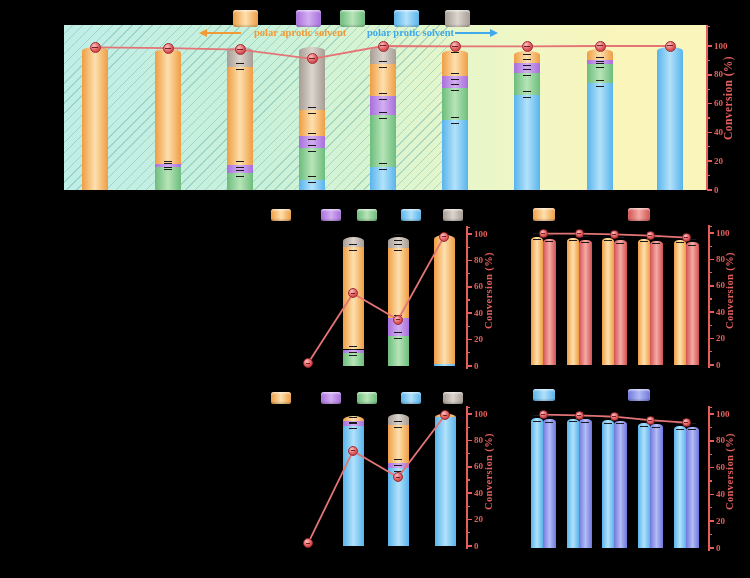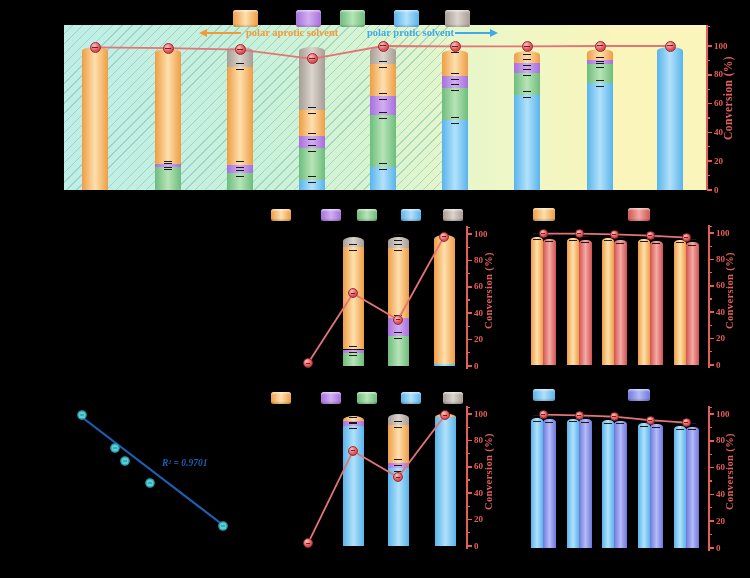--- a/index.html
+++ b/index.html
@@ -34,21 +34,21 @@
   .axtitle{position:absolute;writing-mode:vertical-rl;transform:rotate(180deg);
     color:var(--axis);font-weight:bold;font-size:10.5px;letter-spacing:.4px;z-index:3}
   #axt-top{left:722px;top:56px;font-size:11.5px}
   #axt-mid-c{left:483px;top:252px}
   #axt-mid-r{left:724px;top:252px}
   #axt-bot-c{left:483px;top:433px}
   #axt-bot-r{left:724px;top:433px}
   .swatch{position:absolute;border-radius:2.5px;z-index:3;
     box-shadow:inset 0 1.5px 1.5px rgba(255,255,255,.55),inset 0 -1.5px 1.5px rgba(0,0,0,.18)}
   .annot{position:absolute;font-weight:bold;font-size:10.5px;z-index:7;white-space:nowrap}
-  #aprotic-label{left:246px;top:27px;color:var(--aprotic)}
+  #aprotic-label{left:254px;top:27px;color:var(--aprotic)}
   #protic-label{left:367px;top:27px;color:var(--protic)}
   .arrpart{position:absolute;z-index:7}
   .r2{position:absolute;font-weight:bold;font-style:italic;font-size:9.5px;z-index:7;white-space:nowrap}
   #scatter-mid .r2{left:106px;top:56px;color:var(--sc1text)}
   #scatter-bottom .r2{left:102px;top:53px;color:var(--sc2text)}
 </style>
 </head>
 <body>
 
 <div id="canvas">
@@ -178,36 +178,20 @@
       <svg width="193" height="145" class="layer">
         <polyline points="28,9.659999999999997 64,9.659999999999997 99,10.319999999999993 135,11.639999999999986 171,13.61999999999999" fill="none" stroke="#e47476" stroke-width="1.8"></polyline>
       </svg>
       <div class="marker" style="width: 9px; height: 9px; left: 23.5px; top: 5.16px;"></div>
       <div class="marker" style="width: 9px; height: 9px; left: 59.5px; top: 5.16px;"></div>
       <div class="marker" style="width: 9px; height: 9px; left: 94.5px; top: 5.82px;"></div>
       <div class="marker" style="width: 9px; height: 9px; left: 130.5px; top: 7.14px;"></div>
       <div class="marker" style="width: 9px; height: 9px; left: 166.5px; top: 9.12px;"></div>
     </div>
 
-  <div class="scatter" id="scatter-bottom">
-    <span class="r2">R² = 0.9701</span>
-  <svg width="190" height="135" class="layer">
-        <line x1="23" y1="13" x2="163" y2="120" stroke="#1d5fb5" stroke-width="2.2"></line>
-        <circle cx="22" cy="10" r="4.2" fill="#57cfd6" stroke="#2596a6" stroke-width="1.3"></circle>
-        <line x1="20" x2="24" y1="10" y2="10" stroke="#2596a6" stroke-width="1.2"></line>
-        <circle cx="55" cy="43" r="4.2" fill="#57cfd6" stroke="#2596a6" stroke-width="1.3"></circle>
-        <line x1="53" x2="57" y1="43" y2="43" stroke="#2596a6" stroke-width="1.2"></line>
-        <circle cx="65" cy="56" r="4.2" fill="#57cfd6" stroke="#2596a6" stroke-width="1.3"></circle>
-        <line x1="63" x2="67" y1="56" y2="56" stroke="#2596a6" stroke-width="1.2"></line>
-        <circle cx="90" cy="78" r="4.2" fill="#57cfd6" stroke="#2596a6" stroke-width="1.3"></circle>
-        <line x1="88" x2="92" y1="78" y2="78" stroke="#2596a6" stroke-width="1.2"></line>
-        <circle cx="163" cy="121" r="4.2" fill="#57cfd6" stroke="#2596a6" stroke-width="1.3"></circle>
-        <line x1="161" x2="165" y1="121" y2="121" stroke="#2596a6" stroke-width="1.2"></line>
-      </svg>
-    </div>
 
   <div class="plot" id="plot-bottom-center">
       <div class="seg" style="left: 42.5px; width: 21px; top: 20.88px; height: 120.12px; background: linear-gradient(90deg, rgb(88, 180, 236) 0%, rgb(178, 225, 250) 50%, rgb(88, 180, 236) 100%);"></div>
       <div class="ebar" style="left: 49px; top: 17.38px;"></div>
       <div class="seg" style="left: 42.5px; width: 21px; top: 15.6px; height: 5.28px; background: linear-gradient(90deg, rgb(167, 111, 220) 0%, rgb(210, 174, 241) 50%, rgb(167, 111, 220) 100%);"></div>
       <div class="ebar" style="left: 49px; top: 12.1px;"></div>
       <div class="seg" style="left: 42.5px; width: 21px; top: 10.98px; height: 4.62px; background: linear-gradient(90deg, rgb(239, 157, 67) 0%, rgb(253, 224, 174) 50%, rgb(239, 157, 67) 100%); border-radius: 50% 50% 0px 0px / 4px 4px 0px 0px;"></div>
       <div class="seg" style="left: 87.5px; width: 21px; top: 63.12px; height: 77.88px; background: linear-gradient(90deg, rgb(88, 180, 236) 0%, rgb(178, 225, 250) 50%, rgb(88, 180, 236) 100%);"></div>
       <div class="ebar" style="left: 94px; top: 59.62px;"></div>
       <div class="seg" style="left: 87.5px; width: 21px; top: 57.84px; height: 5.28px; background: linear-gradient(90deg, rgb(167, 111, 220) 0%, rgb(210, 174, 241) 50%, rgb(167, 111, 220) 100%);"></div>

